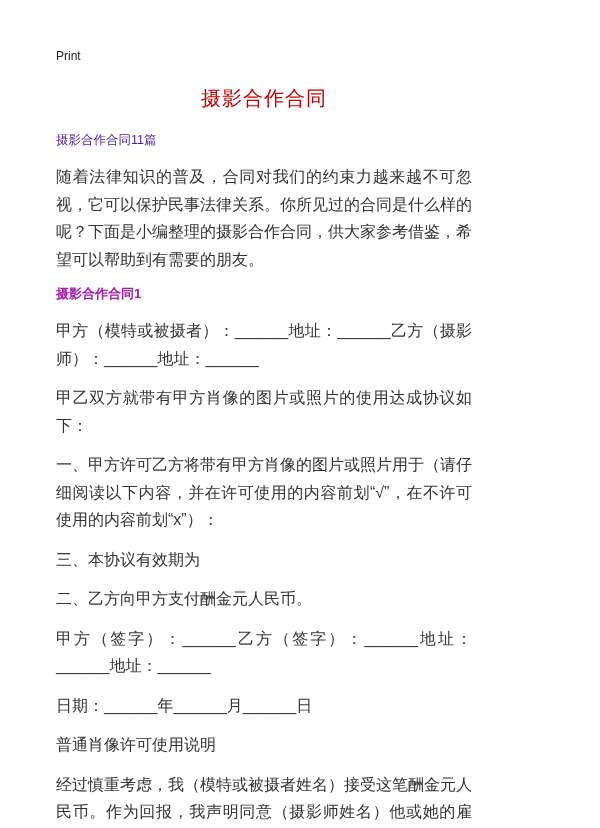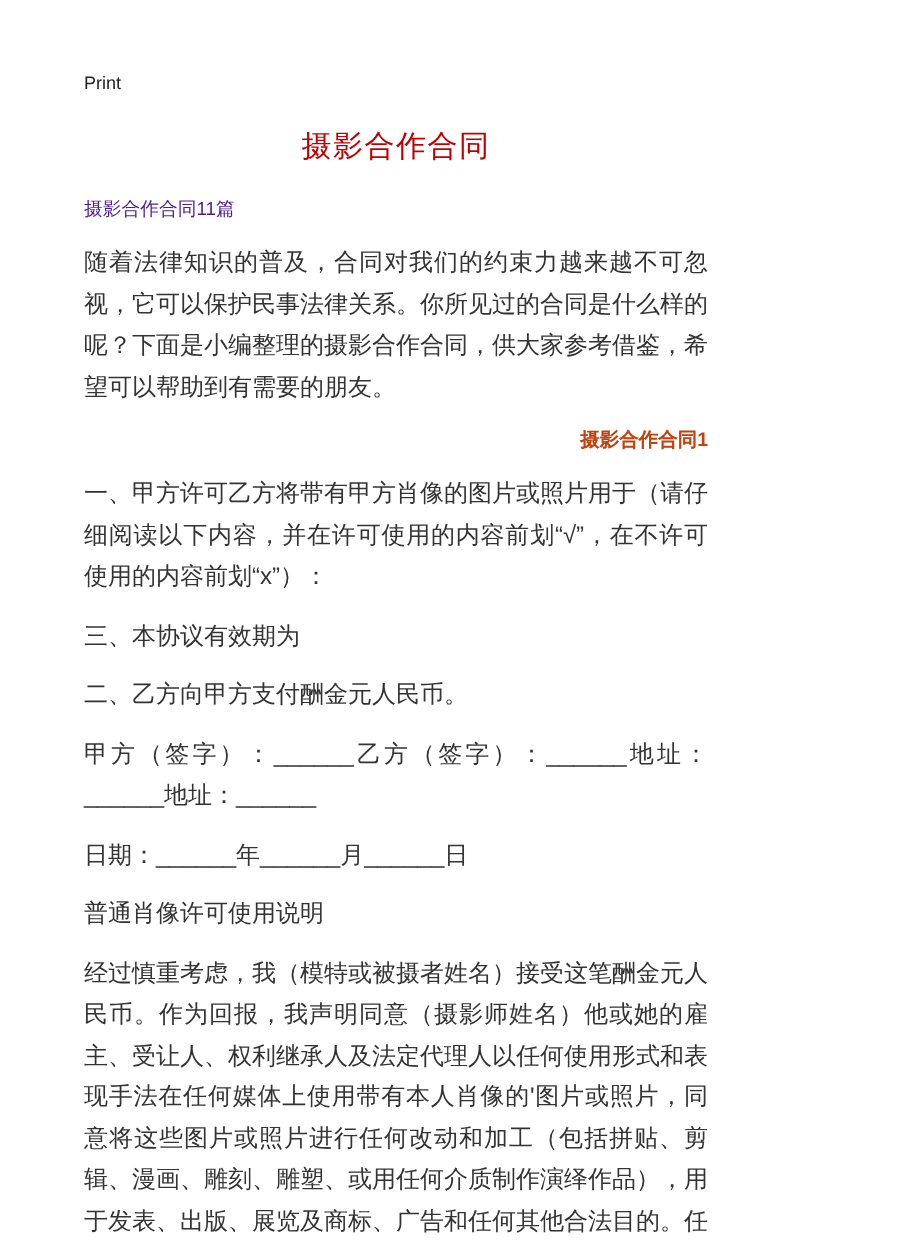--- a/index.html
+++ b/index.html
@@ -42,41 +42,42 @@
   p.body-text {
     font-size: 16px;
     line-height: 1.72;
     margin: 0 0 12px 0;
     color: #333333;
     text-align: justify;
   }
   .section-heading {
     font-size: 13px;
     font-weight: bold;
-    color: #c2410c;
+    color: #a21caf;
     margin: 6px 0 14px 0;
-    text-align: right;
   }
 </style>
 </head>
 <body>
 
 <div class="page">
 
   <div class="print-link">Print</div>
 
   <h1 class="doc-title" style="color: rgb(192, 0, 0);">摄影合作合同</h1>
 
   <div class="subtitle">摄影合作合同11篇</div>
 
   <p class="body-text">随着法律知识的普及，合同对我们的约束力越来越不可忽视，它可以保护民事法律关系。你所见过的合同是什么样的呢？下面是小编整理的摄影合作合同，供大家参考借鉴，希望可以帮助到有需要的朋友。</p>
 
   <h2 class="section-heading">摄影合作合同1</h2>
 
+  <p class="body-text">甲方（模特或被摄者）：______地址：______乙方（摄影师）：______地址：______</p>
 
+  <p class="body-text">甲乙双方就带有甲方肖像的图片或照片的使用达成协议如下：</p>
 
   <p class="body-text">一、甲方许可乙方将带有甲方肖像的图片或照片用于（请仔细阅读以下内容，并在许可使用的内容前划“√”，在不许可使用的内容前划“x”）：</p>
 
 
   <p class="body-text">三、本协议有效期为</p>
 
   <p class="body-text">二、乙方向甲方支付酬金元人民币。</p>
 
 
   <p class="body-text">甲方（签字）：______乙方（签字）：______地址：______地址：______</p>

